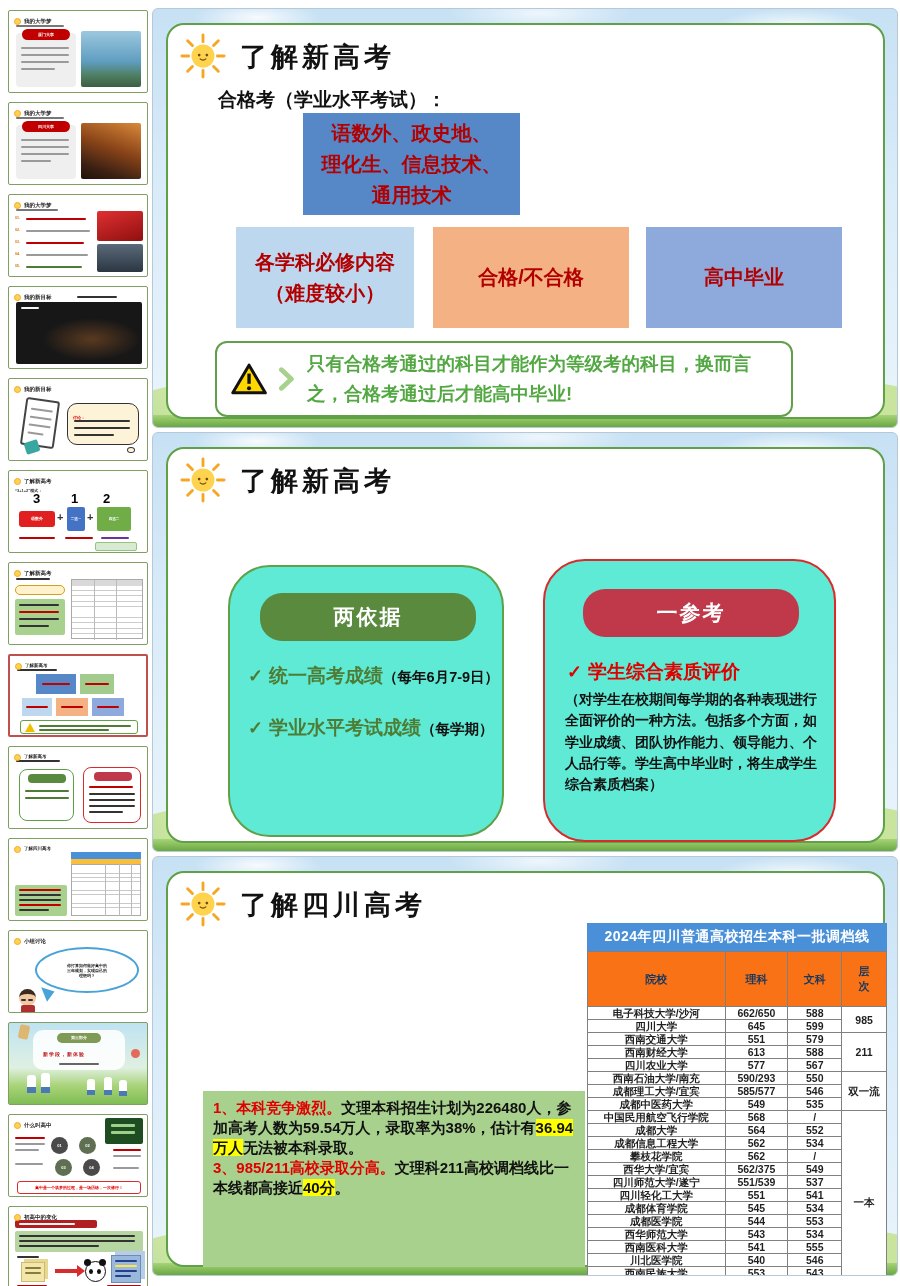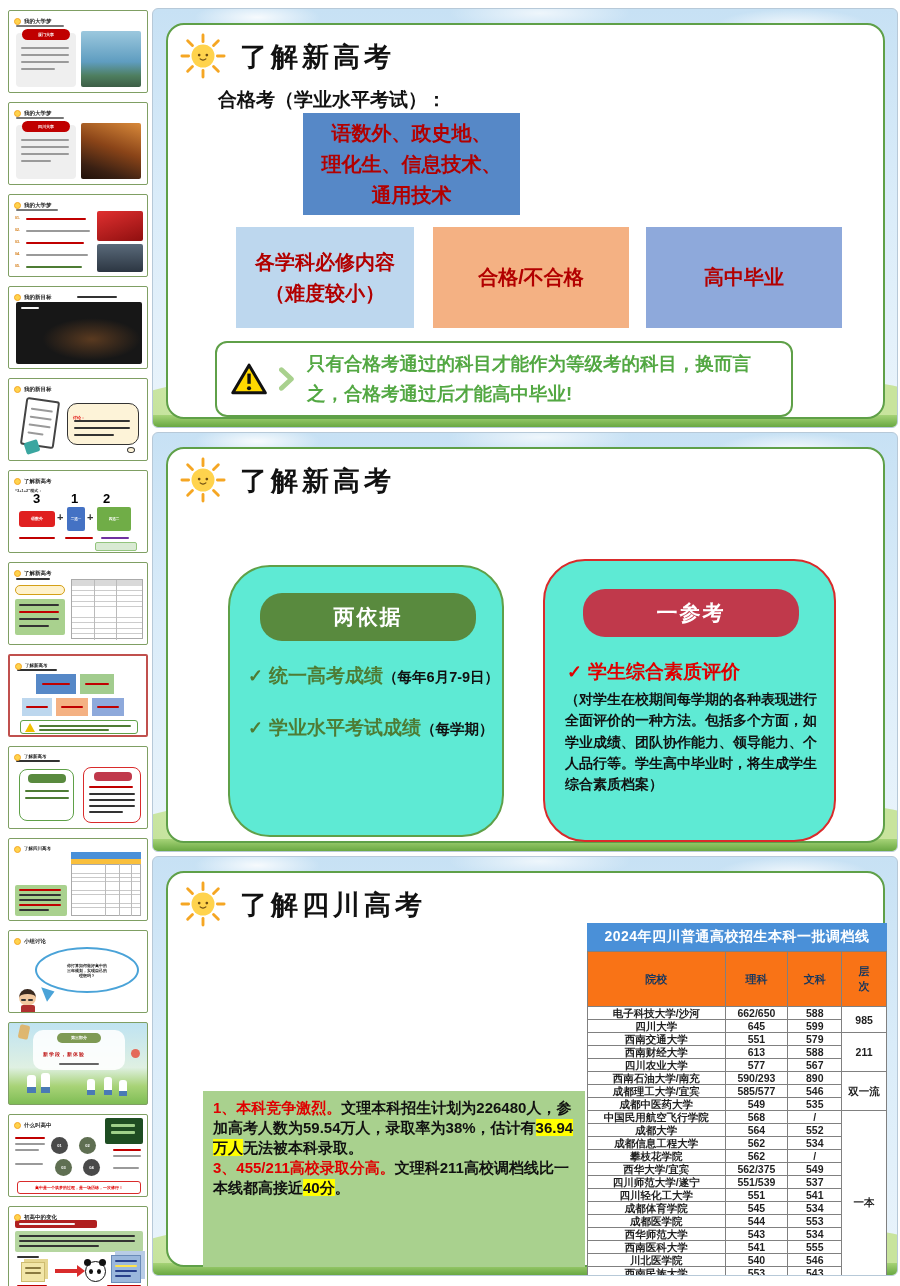--- a/index.html
+++ b/index.html
@@ -560,21 +560,21 @@
                 <td class="c-art">588</td>
               </tr>
               <tr>
                 <td class="c-college">四川农业大学</td>
                 <td class="c-sci">577</td>
                 <td class="c-art">567</td>
               </tr>
               <tr>
                 <td class="c-college">西南石油大学/南充</td>
                 <td class="c-sci">590/293</td>
-                <td class="c-art">890</td>
+                <td class="c-art">550</td>
                 <td class="c-tier" rowspan="3">双一流</td>
               </tr>
               <tr>
                 <td class="c-college">成都理工大学/宜宾</td>
                 <td class="c-sci">585/577</td>
                 <td class="c-art">546</td>
               </tr>
               <tr>
                 <td class="c-college">成都中医药大学</td>
                 <td class="c-sci">549</td>
@@ -650,17 +650,17 @@
                 <td class="c-college">西南科技大学</td>
                 <td class="c-sci">553</td>
                 <td class="c-art">536</td>
               </tr>
             </tbody>
         </table>
       </div>
 
       <div class="notes">
           <div class="note-p"><span class="seg-red">1、本科竞争激烈。</span><span>文理本科招生计划为226480人，参加高考人数为59.54万人，录取率为38%，估计有</span><span class="seg-hl">36.94万人</span><span>无法被本科录取。</span></div>
-          <div class="note-p"><span class="seg-red">3、455/211高校录取分高。</span><span>文理科211高校调档线比一本线都高接近</span><span class="seg-hl">40分</span><span>。</span></div>
+          <div class="note-p"><span class="seg-red">3、985/211高校录取分高。</span><span>文理科211高校调档线比一本线都高接近</span><span class="seg-hl">40分</span><span>。</span></div>
         </div>
     </div>
   </section>
 </div>
 
 </body></html>

